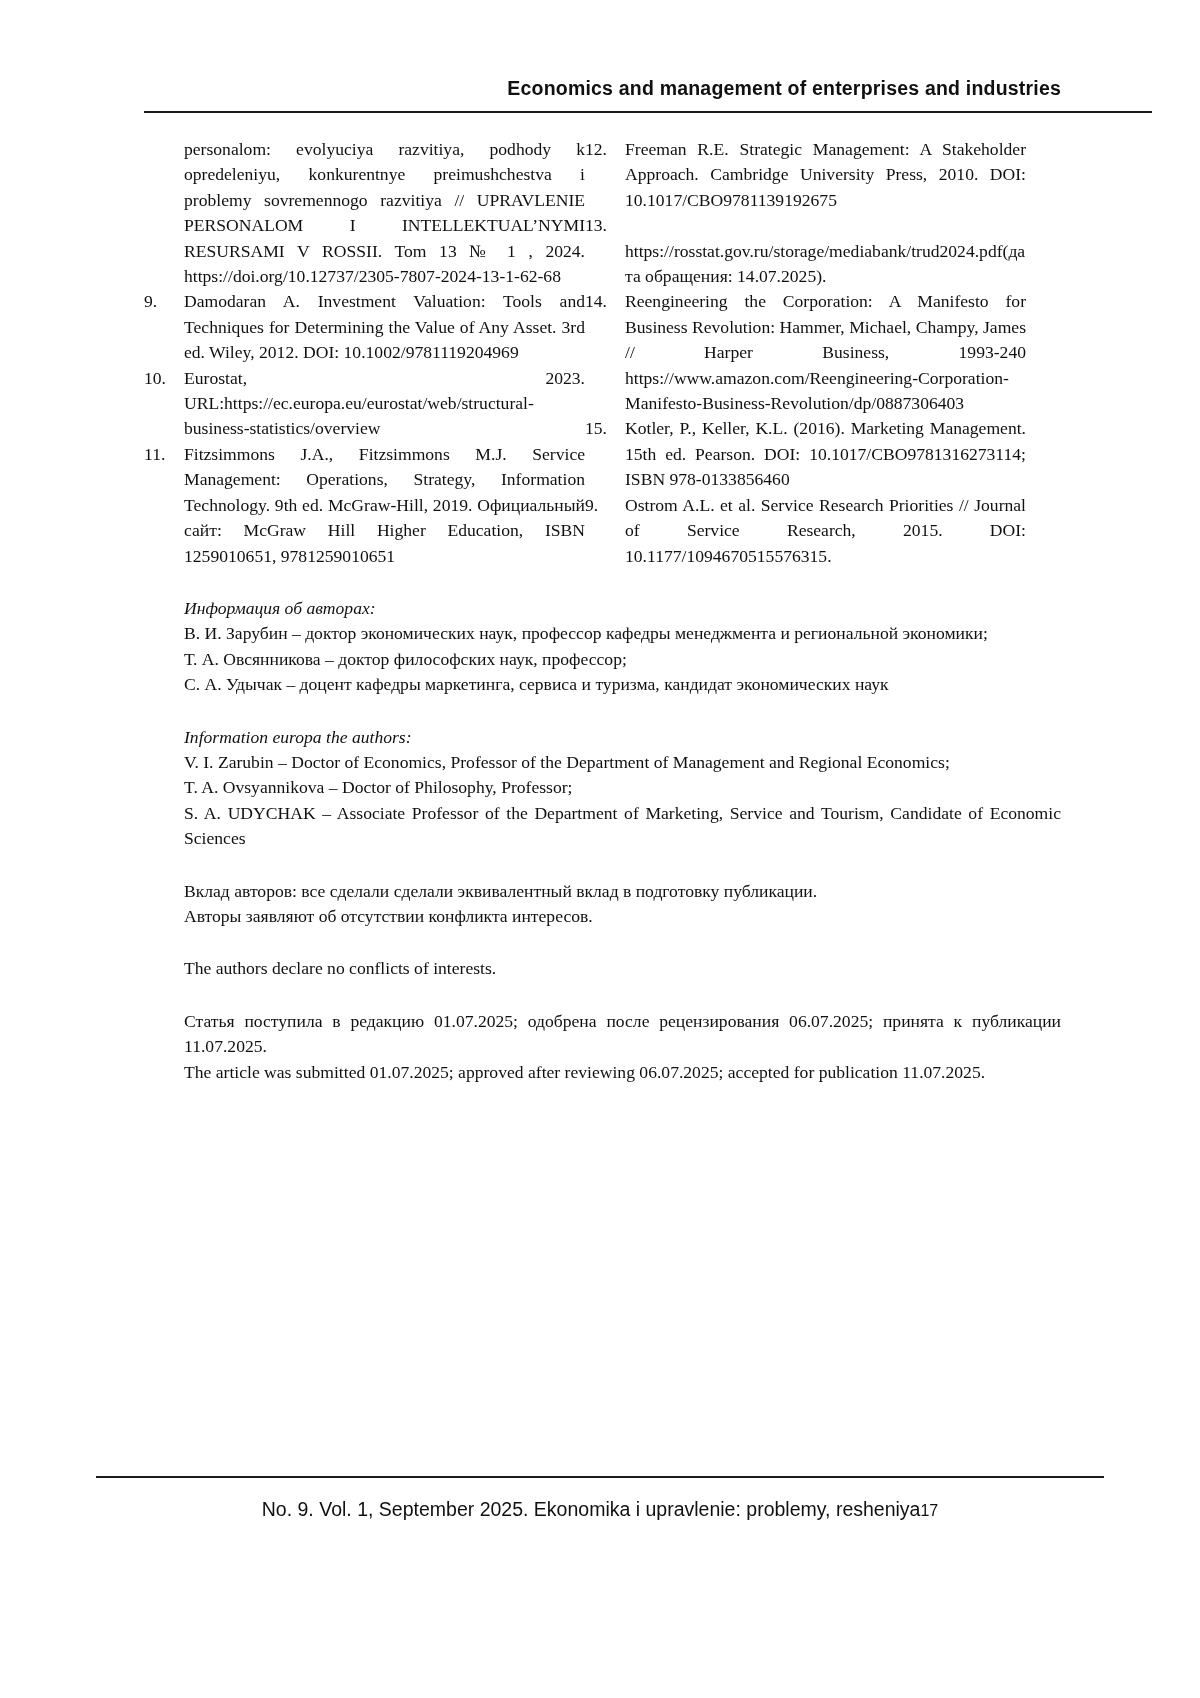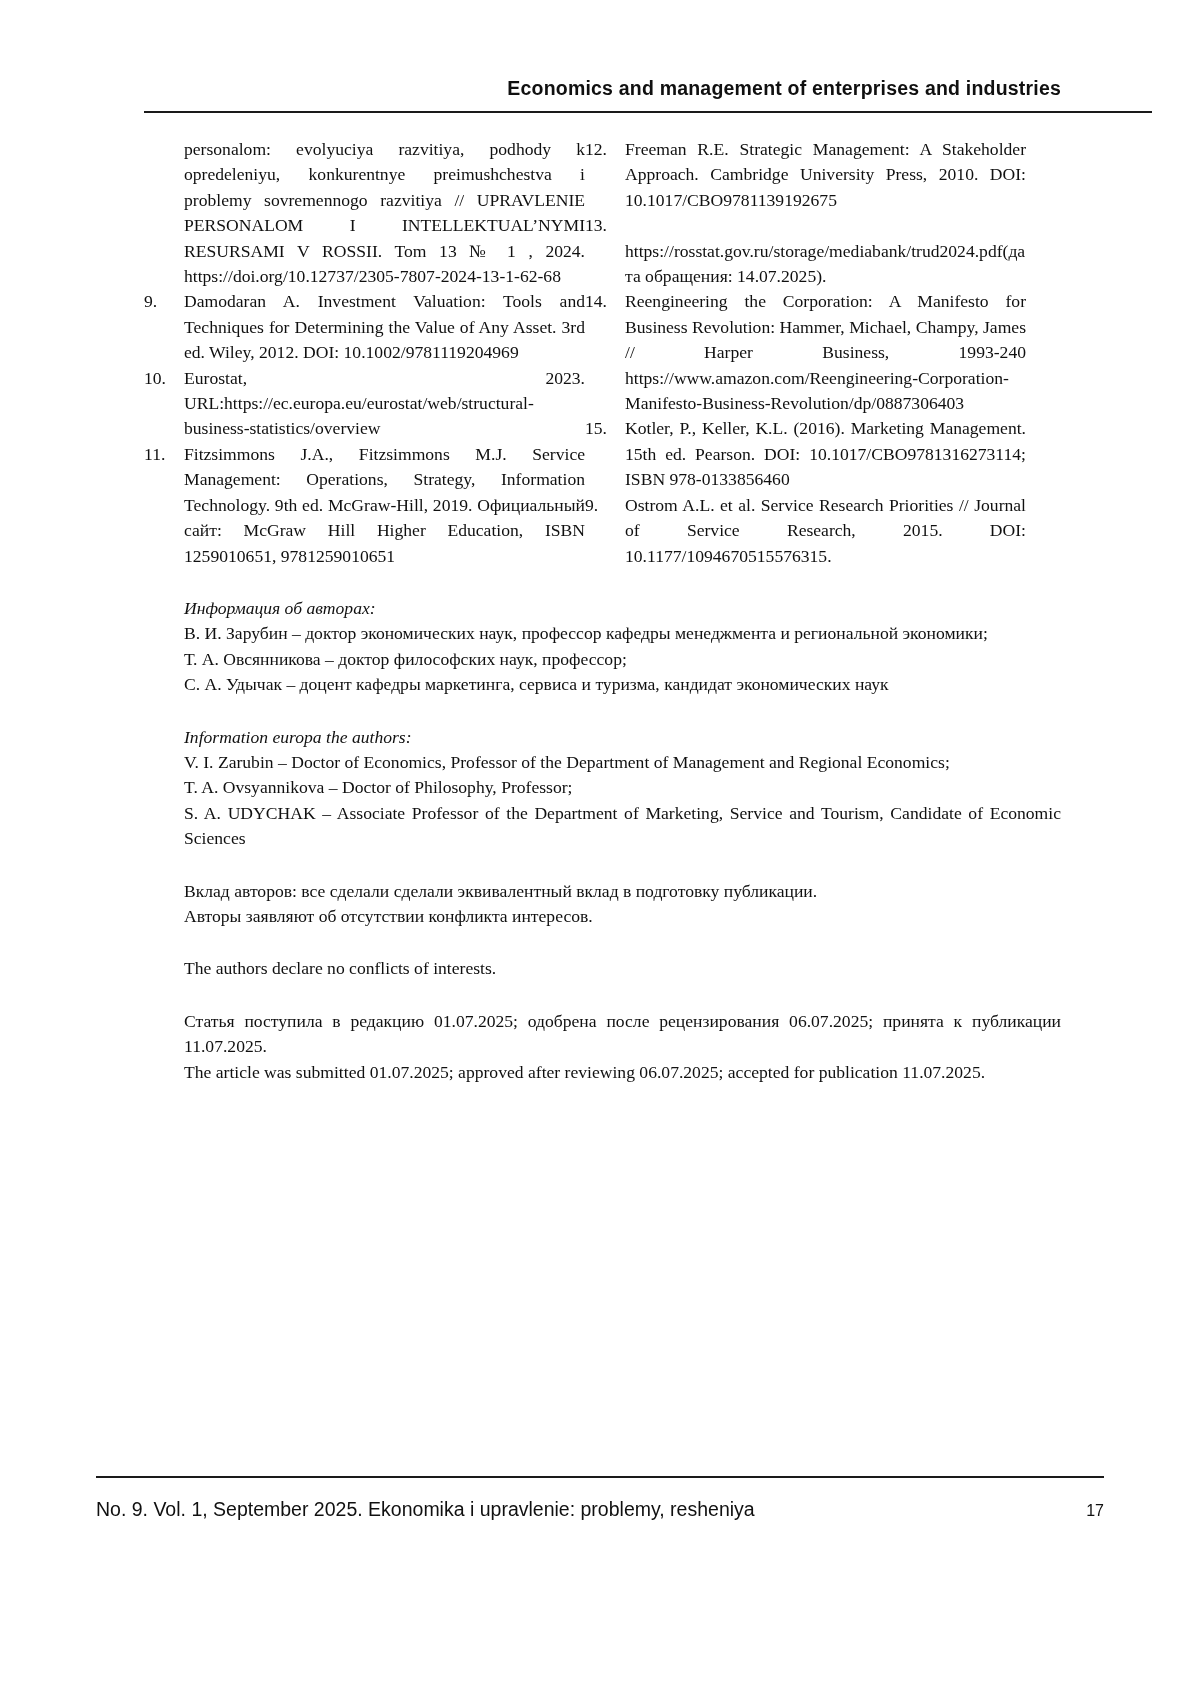--- a/index.html
+++ b/index.html
@@ -40,21 +40,21 @@
 
   .sec { margin-top:27px; }
   .indented { padding-left:40px; }
   .heading-italic { font-style:italic; }
   .justify { text-align:justify; }
   p { margin:0; }
 
   .footer-rule { position:absolute; left:96px; top:1476px; width:1008px; border-top:2px solid #1a1a1a; }
   .footer {
     position:absolute; left:96px; top:1496px; width:1008px;
-    display:flex; justify-content:space-between; align-items:baseline;
+    display:flex; justify-content:center; align-items:baseline;
     font-family:"Liberation Sans", sans-serif;
     font-size:19.5px; line-height:26px;
   }
   .page-num { font-size:16px; }
 </style>
 </head>
 <body>
 
 <div class="page">
   <div class="content">

